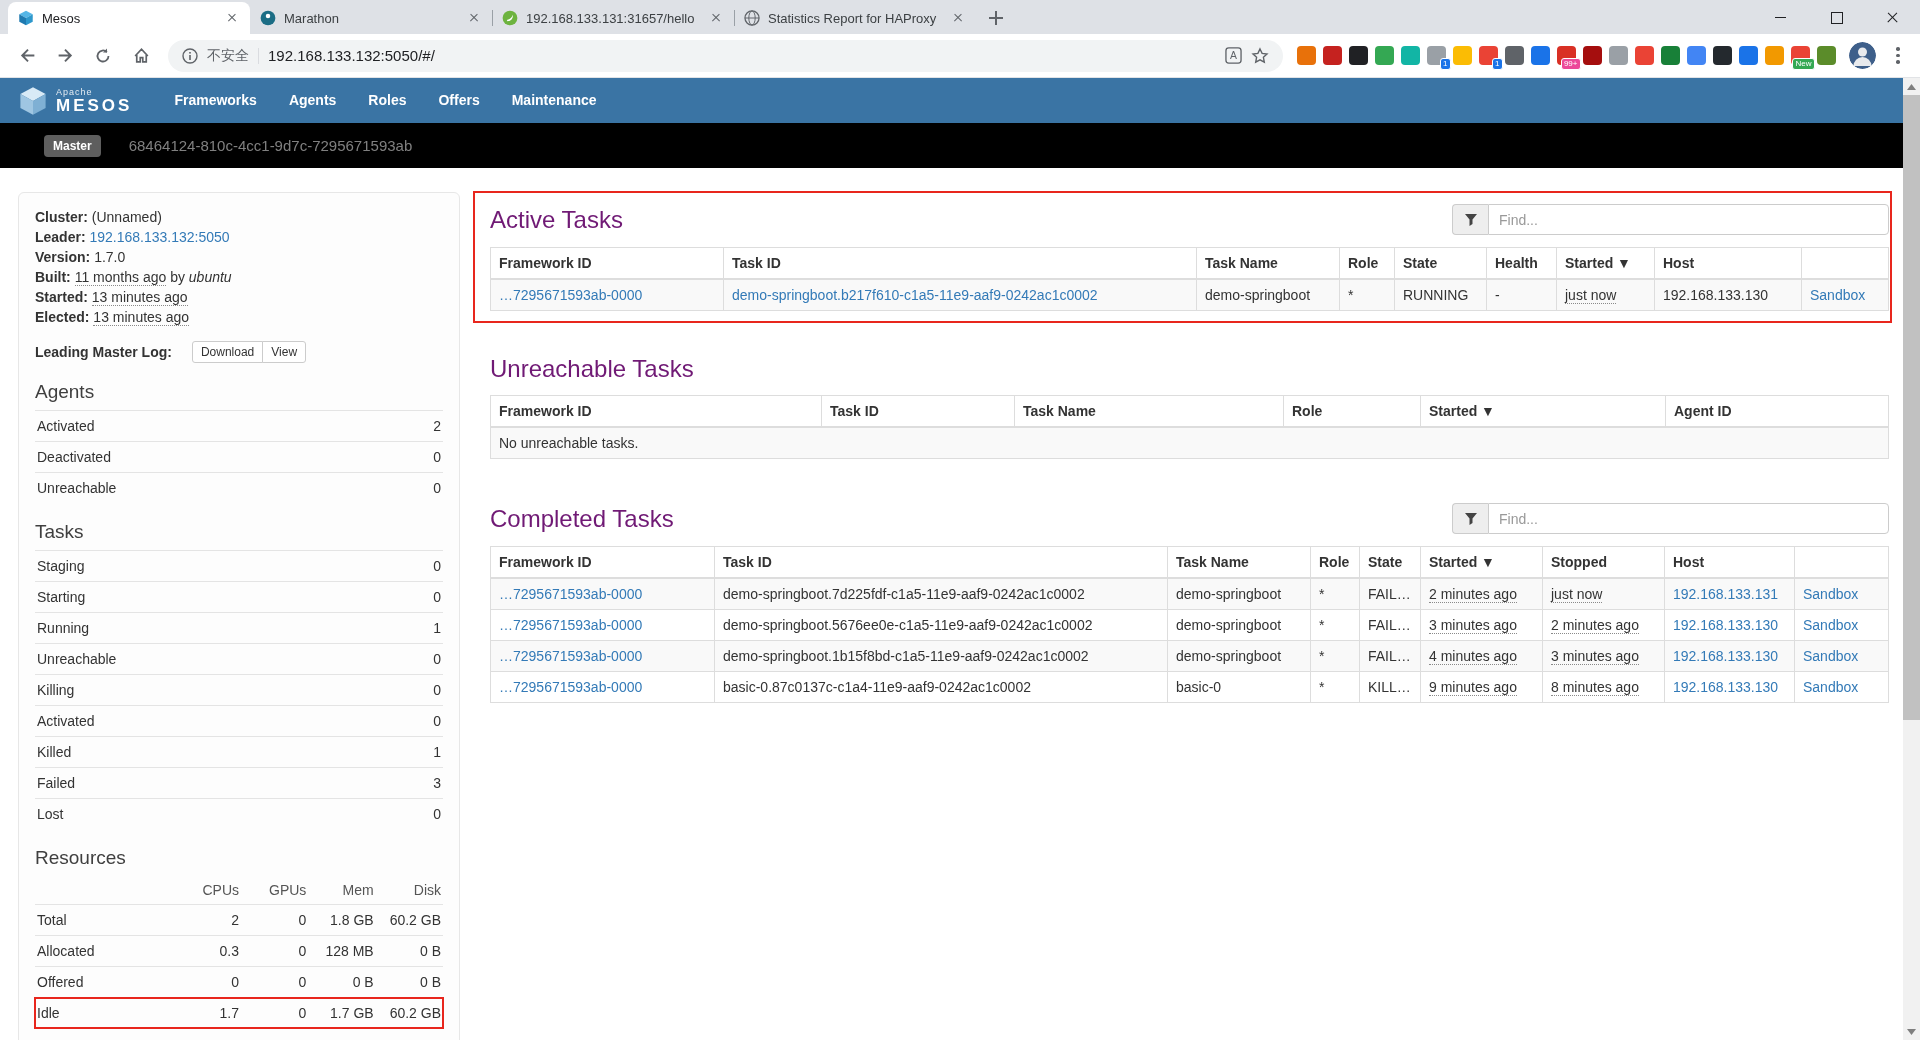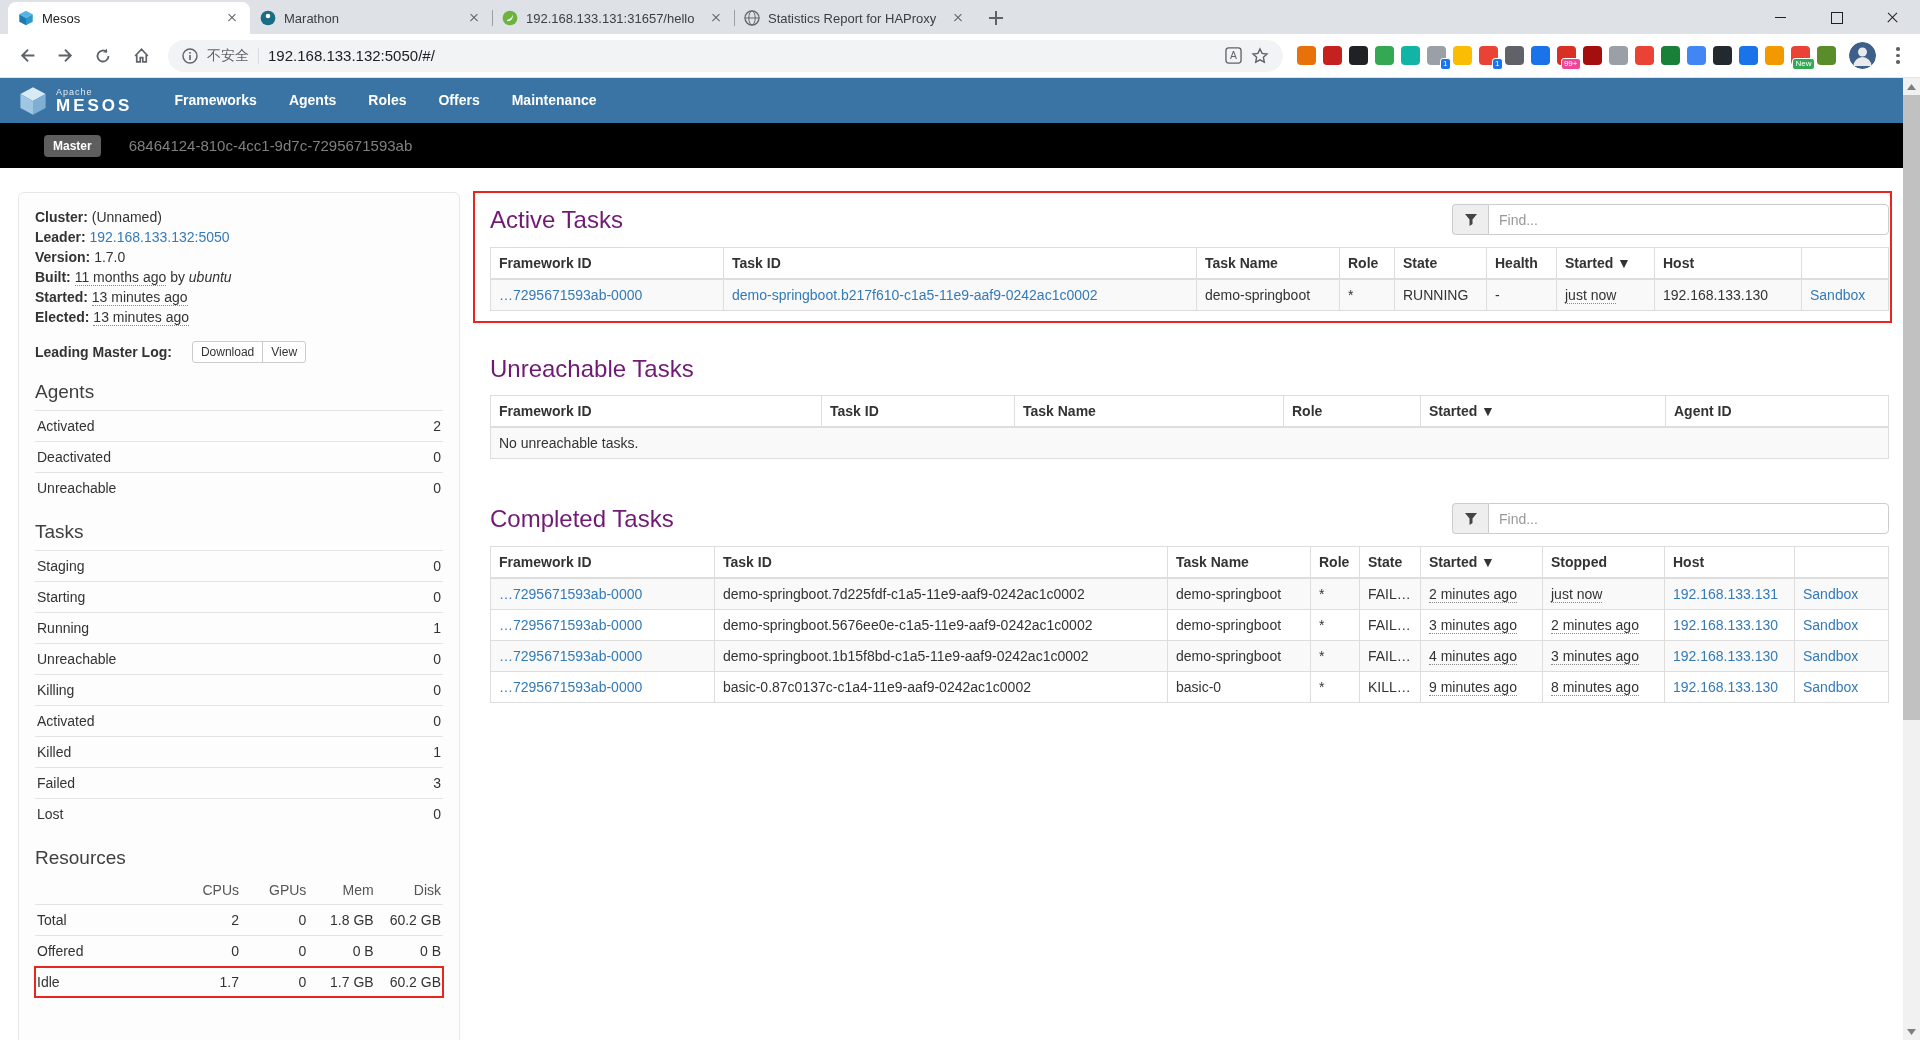--- a/index.html
+++ b/index.html
@@ -373,20 +373,27 @@
       </thead>
       <tbody>
         <tr>
           <td>Total</td>
             <td>2</td>
             <td>0</td>
             <td>1.8 GB</td>
             <td>60.2 GB</td>
         </tr>
         <tr>
+          <td>Allocated</td>
+            <td>0.3</td>
+            <td>0</td>
+            <td>128 MB</td>
+            <td>0 B</td>
+        </tr>
+        <tr>
           <td>Offered</td>
             <td>0</td>
             <td>0</td>
             <td>0 B</td>
             <td>0 B</td>
         </tr>
         <tr class="idle-row">
           <td>Idle</td>
             <td>1.7</td>
             <td>0</td>

